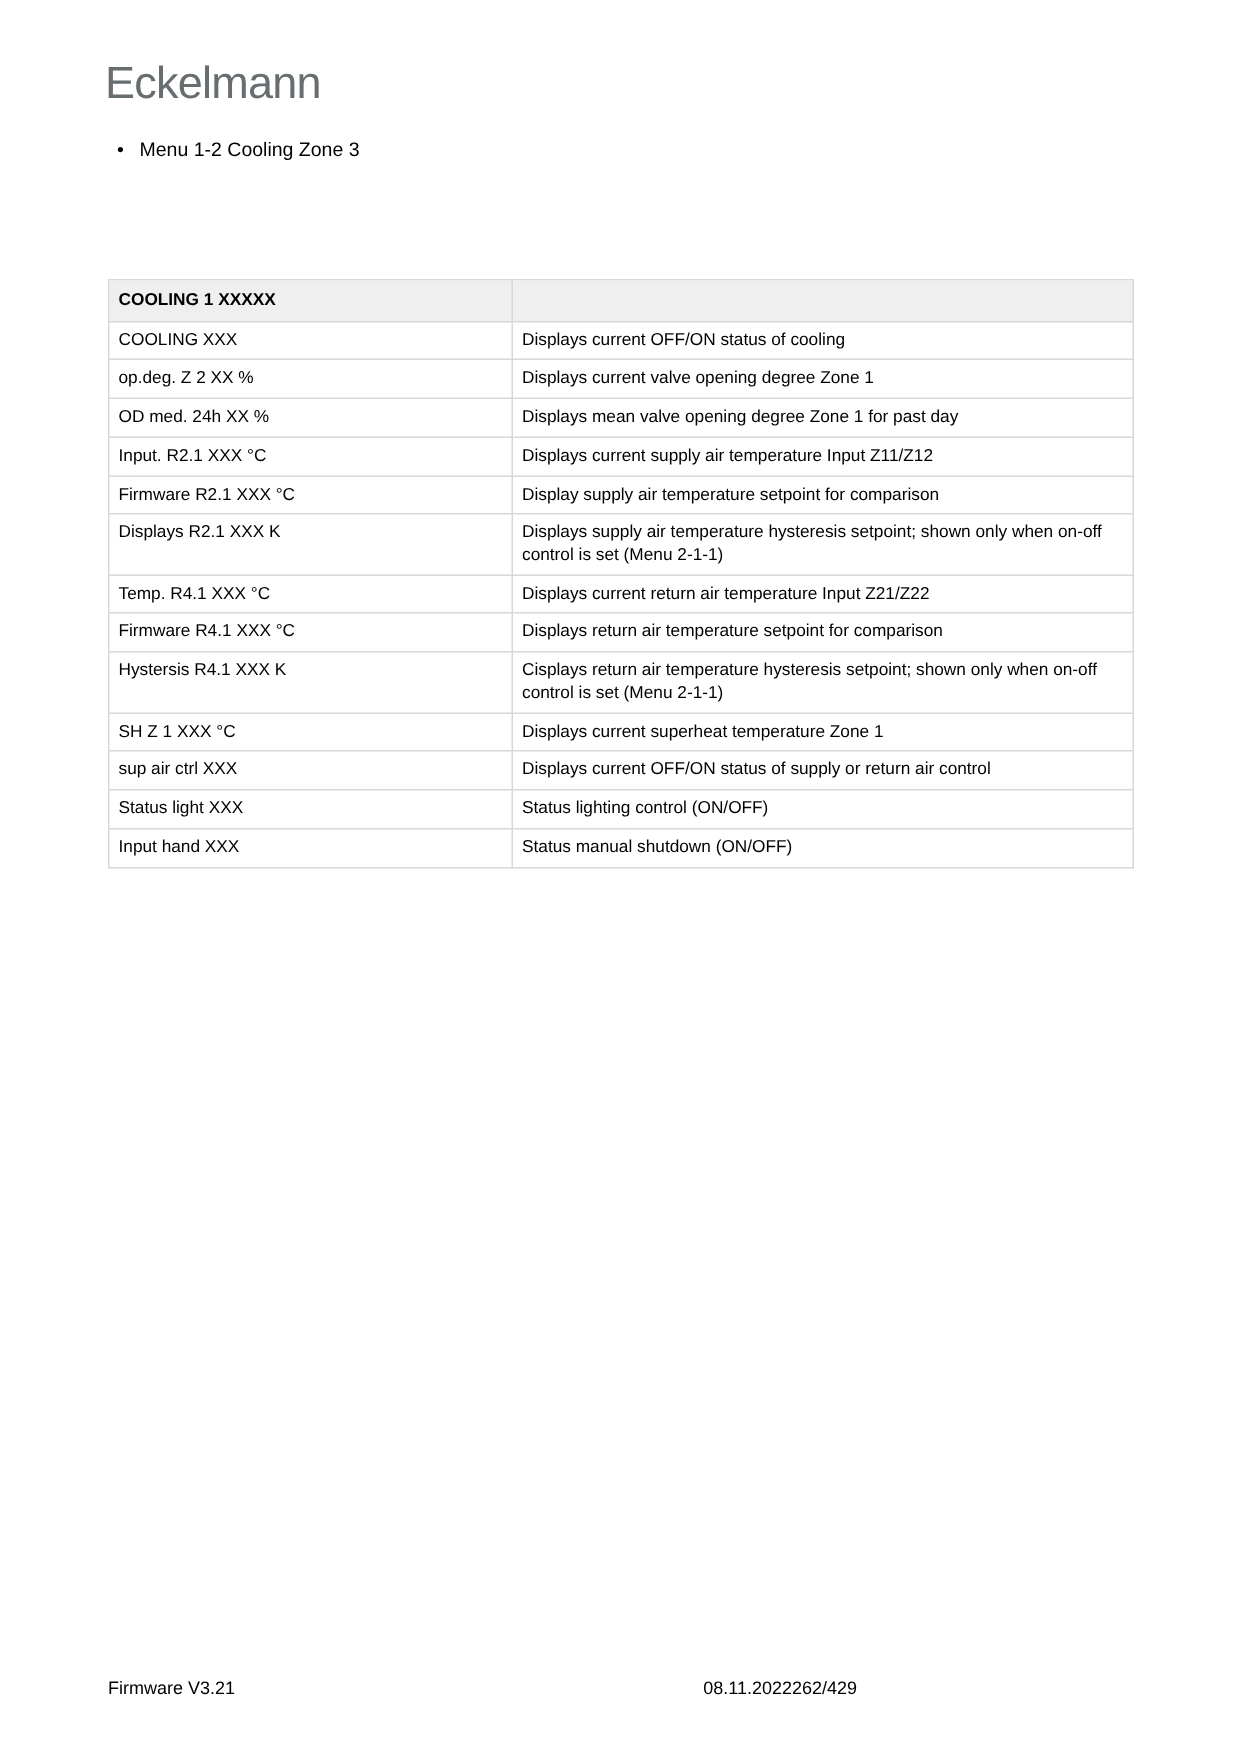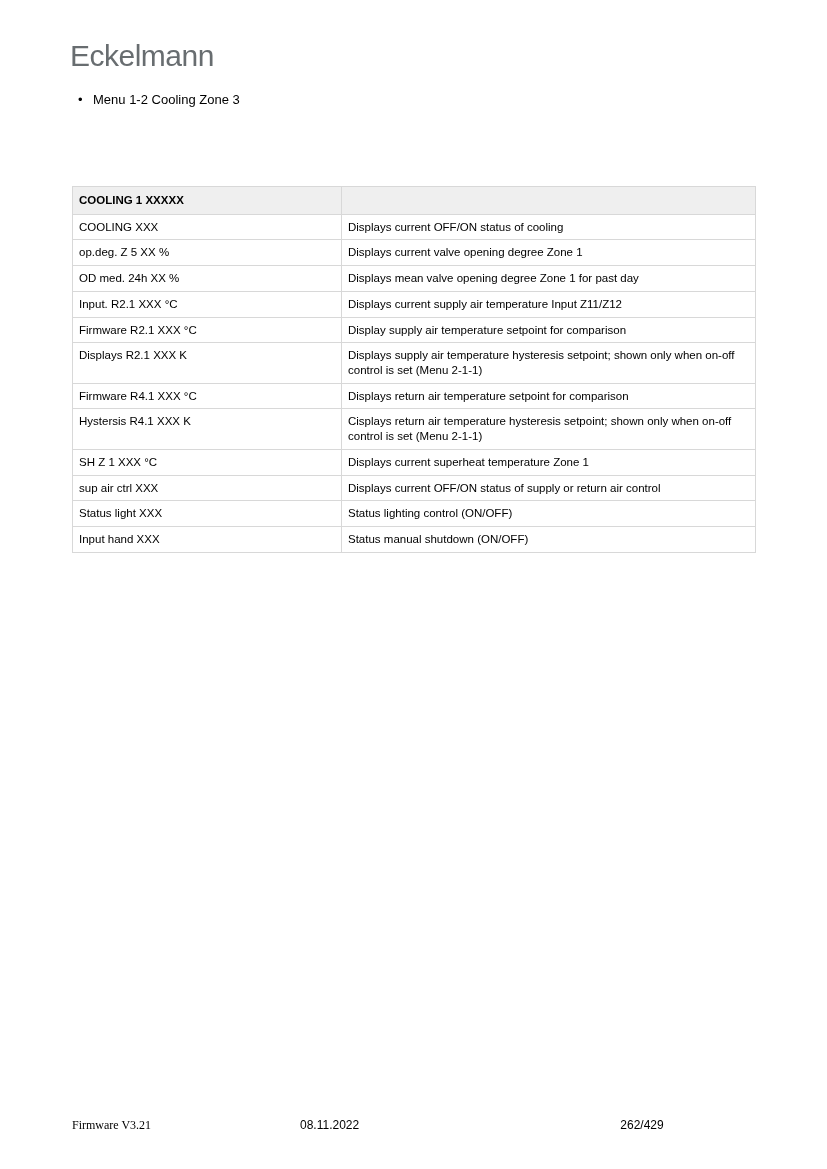--- a/index.html
+++ b/index.html
@@ -68,23 +68,23 @@
   }
   .footer {
     position: absolute;
     left: 72px;
     top: 1118px;
     width: 684px;
     display: flex;
     font-size: 12px;
     line-height: 1.2;
   }
-  .footer .f-left  { flex: 1; text-align: left; font-family: Liberation Serif, serif; }
-  .footer .f-center{ flex: 1; text-align: left; }
-  .footer .f-right { flex: 1; text-align: center; }
+  .footer .f-left  { flex: 1; text-align: left; }
+  .footer .f-center{ flex: 1; text-align: right; }
+  .footer .f-right { flex: 1; text-align: left; }
 </style>
 </head>
 <body>
 
 <div class="logo">Eckelmann</div>
 
 <div class="bullet-line">
   <span class="bullet-glyph">•</span>
   <span>Menu 1-2 Cooling Zone 3</span>
 </div>
@@ -102,21 +102,21 @@
       </tr>
     </thead>
     <tbody>
 
         <tr>
           <td>COOLING XXX</td>
           <td>Displays current OFF/ON status of cooling</td>
         </tr>
 
         <tr>
-          <td>op.deg. Z 5 XX %</td>
+          <td>op.deg. Z 2 XX %</td>
           <td>Displays current valve opening degree Zone 1</td>
         </tr>
 
         <tr>
           <td>OD med. 24h XX %</td>
           <td>Displays mean valve opening degree Zone 1 for past day</td>
         </tr>
 
         <tr>
           <td>Input. R2.1 XXX °C</td>
@@ -126,20 +126,24 @@
         <tr>
           <td>Firmware R2.1 XXX °C</td>
           <td>Display supply air temperature setpoint for comparison</td>
         </tr>
 
         <tr>
           <td>Displays R2.1 XXX K</td>
           <td>Displays supply air temperature hysteresis setpoint; shown only when on-off control is set (Menu 2-1-1)</td>
         </tr>
 
+        <tr>
+          <td>Temp. R4.1 XXX °C</td>
+          <td>Displays current return air temperature Input Z21/Z22</td>
+        </tr>
 
         <tr>
           <td>Firmware R4.1 XXX °C</td>
           <td>Displays return air temperature setpoint for comparison</td>
         </tr>
 
         <tr>
           <td>Hystersis R4.1 XXX K</td>
           <td>Cisplays return air temperature hysteresis setpoint; shown only when on-off control is set (Menu 2-1-1)</td>
         </tr>

